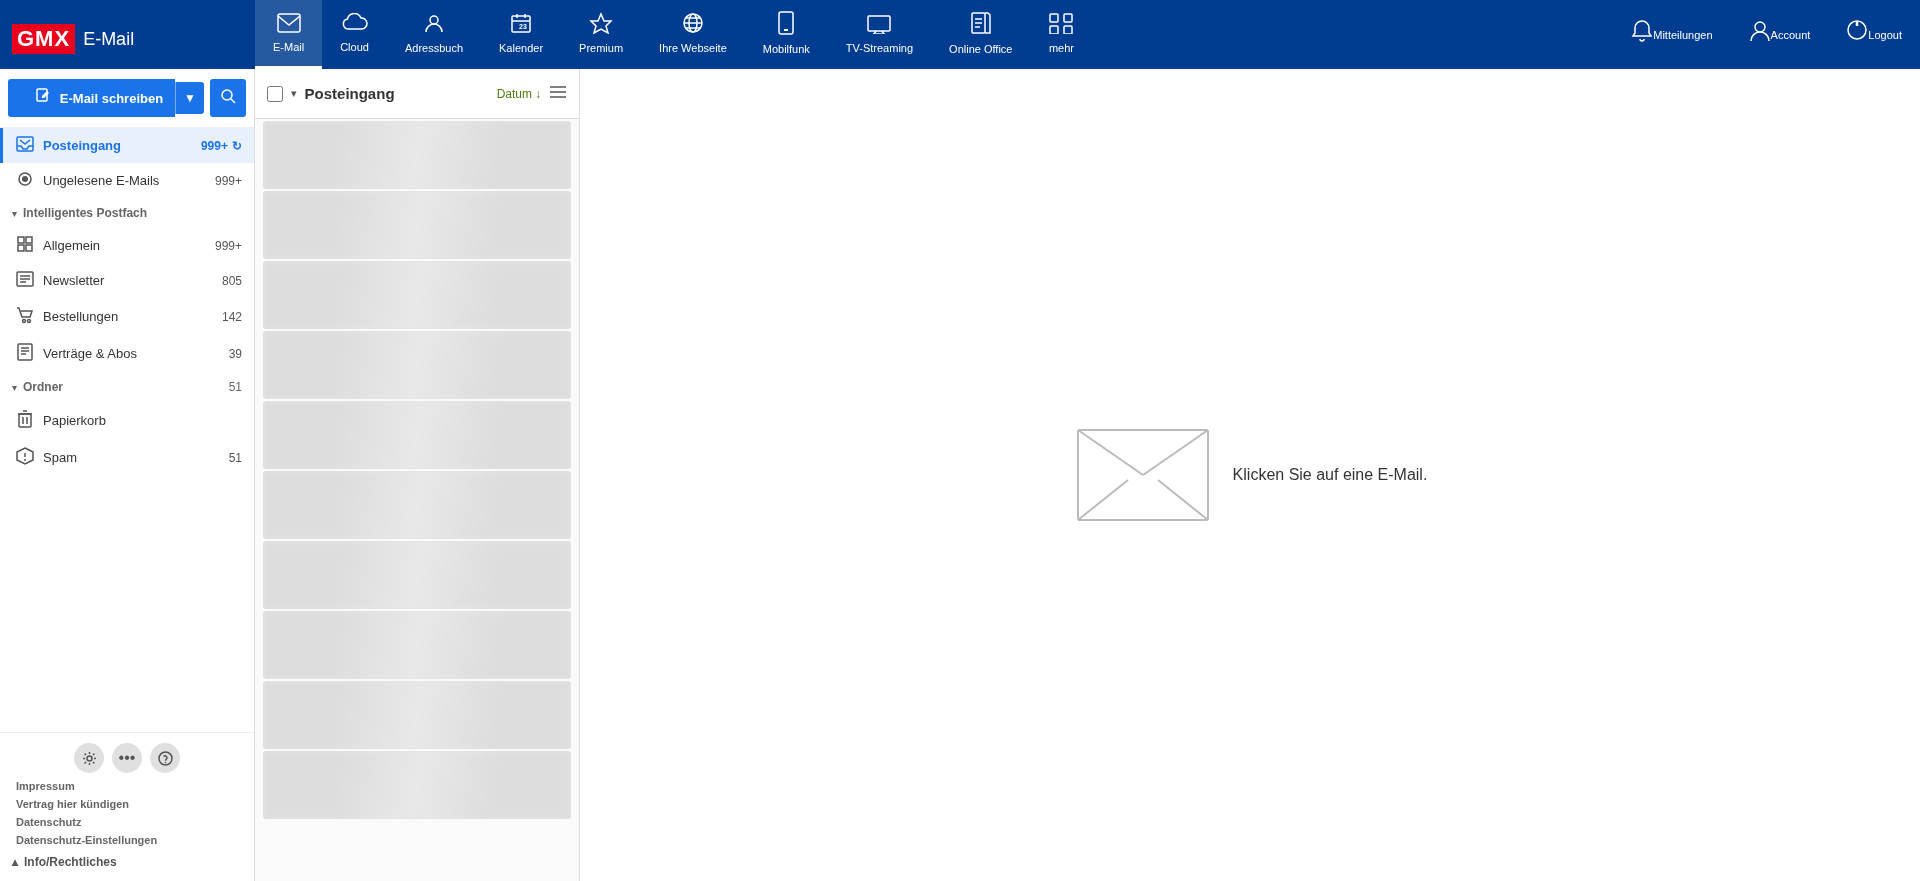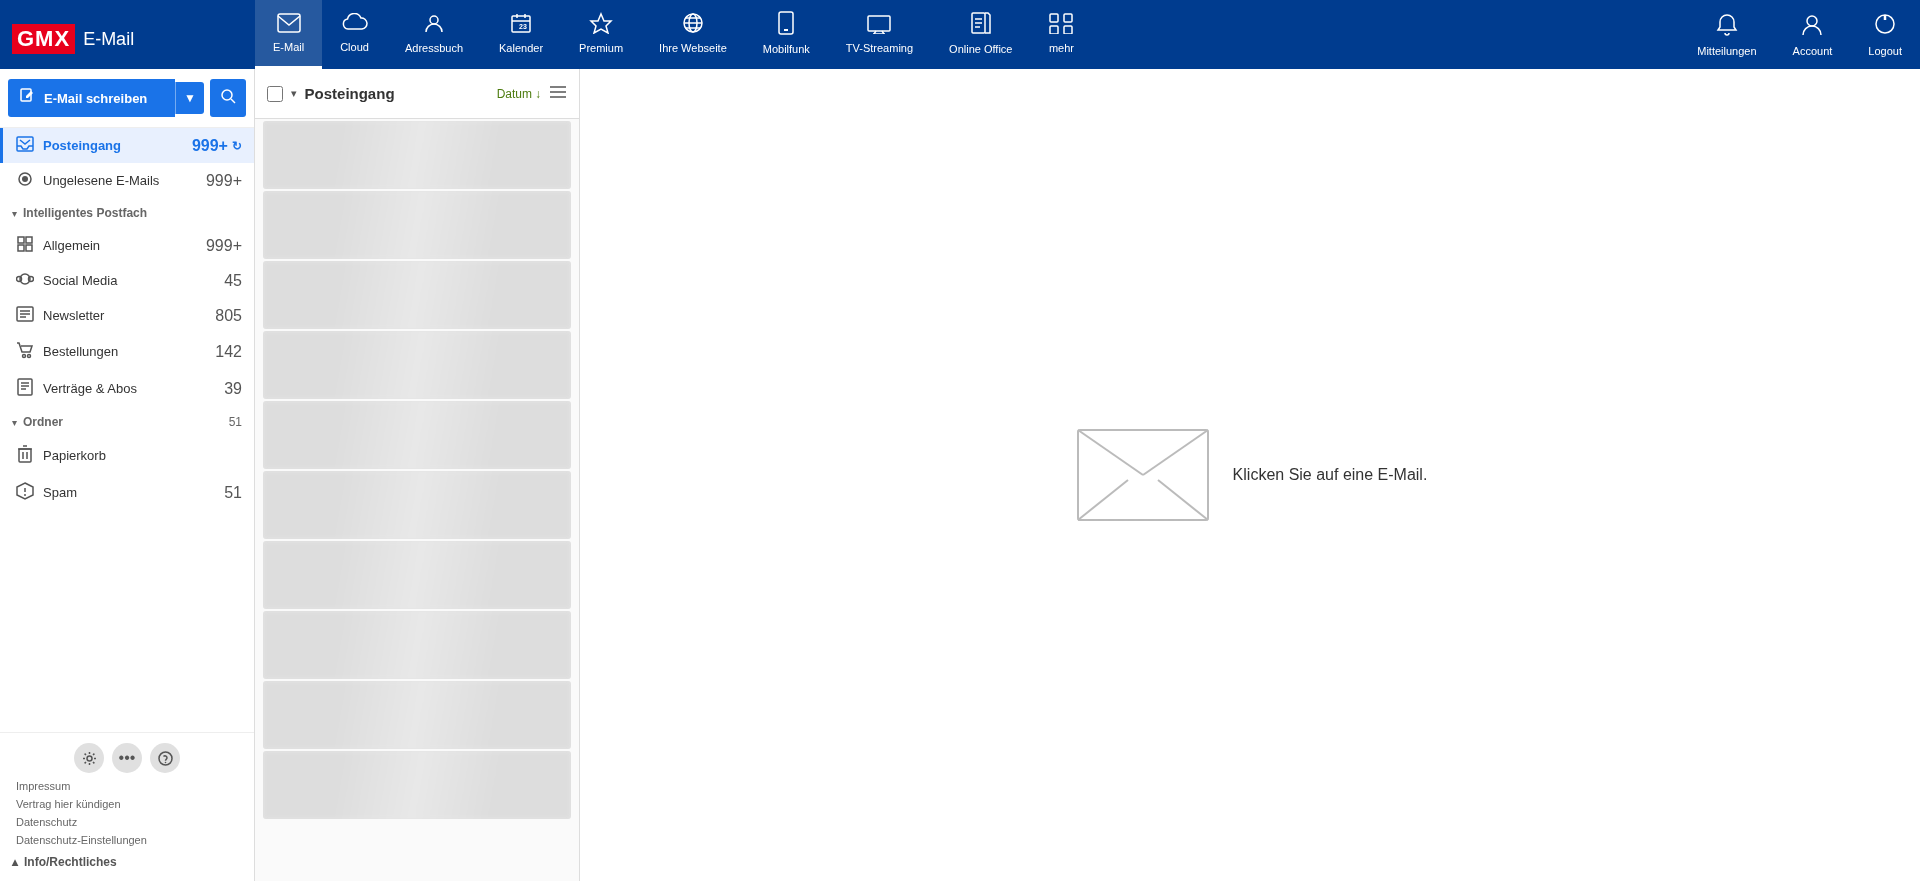--- a/index.html
+++ b/index.html
@@ -66,21 +66,21 @@
       margin-bottom: 3px;
     }
     .nav-right {
       display: flex;
       align-items: center;
       margin-left: auto;
       height: 69px;
     }
     .nav-right-item {
       display: flex;
-      flex-direction: column;
+      flex-direction: row;
       align-items: center;
       justify-content: center;
       color: white;
       height: 69px;
       padding: 0 18px;
       cursor: pointer;
       font-size: 11px;
     }
 
     
@@ -111,20 +111,21 @@
       align-items: center;
       background: #1a73e8;
       color: white;
       border: none;
       border-radius: 3px 0 0 3px;
       padding: 9px 12px;
       font-size: 13px;
       font-weight: bold;
       cursor: pointer;
       flex: 1;
+      justify-content: flex-end;
     }
     .compose-btn-icon {
       margin-right: 8px;
       font-size: 16px;
     }
     .compose-dropdown {
       background: #1a73e8;
       color: white;
       border: none;
       border-left: 1px solid rgba(255,255,255,0.4);
@@ -165,21 +166,21 @@
     }
     .sidebar-icon {
       margin-right: 8px;
       font-size: 15px;
       width: 20px;
       text-align: center;
       flex-shrink: 0;
     }
     .sidebar-label { flex: 1; font-size: 13px; }
     .sidebar-count {
-      font-size: 16px;
+      font-size: 12px;
       color: #555;
       margin-left: 16px;
     }
     .sidebar-item.active .sidebar-count { color: #1a73e8; }
 
     .sidebar-section-header {
       display: flex;
       align-items: center;
       padding: 8px 12px;
       cursor: pointer;
@@ -212,20 +213,21 @@
       font-size: 14px;
       color: #555;
     }
     .sidebar-link {
       display: block;
       padding: 3px 16px;
       color: #666;
       font-size: 11px;
       cursor: pointer;
       text-decoration: none;
+      font-weight: bold;
     }
     .sidebar-info-header {
       display: flex;
       align-items: center;
       padding: 6px 12px;
       cursor: pointer;
       color: #555;
       font-size: 12px;
       font-weight: bold;
     }
@@ -547,31 +549,20 @@
             <rect x="1" y="1" width="6" height="6" stroke="#555" stroke-width="1.5"></rect>
             <rect x="9" y="1" width="6" height="6" stroke="#555" stroke-width="1.5"></rect>
             <rect x="1" y="9" width="6" height="6" stroke="#555" stroke-width="1.5"></rect>
             <rect x="9" y="9" width="6" height="6" stroke="#555" stroke-width="1.5"></rect>
           </svg>
         </span>
         <span class="sidebar-label">Allgemein</span>
         <span class="sidebar-count">999+</span>
       </div>
 
-      <div class="sidebar-item">
-        <span class="sidebar-icon">
-          <svg width="18" height="16" viewBox="0 0 18 16" fill="none">
-            <circle cx="9" cy="8" r="5" stroke="#555" stroke-width="1.5"></circle>
-            <circle cx="3" cy="8" r="2.5" stroke="#555" stroke-width="1.5"></circle>
-            <circle cx="15" cy="8" r="2.5" stroke="#555" stroke-width="1.5"></circle>
-          </svg>
-        </span>
-        <span class="sidebar-label">Social Media</span>
-        <span class="sidebar-count">45</span>
-      </div>
 
       <div class="sidebar-item">
         <span class="sidebar-icon">
           <svg width="18" height="16" viewBox="0 0 18 16" fill="none">
             <rect x="1" y="1" width="16" height="14" rx="1" stroke="#555" stroke-width="1.5"></rect>
             <line x1="4" y1="5" x2="14" y2="5" stroke="#555" stroke-width="1.5"></line>
             <line x1="4" y1="8" x2="14" y2="8" stroke="#555" stroke-width="1.5"></line>
             <line x1="4" y1="11" x2="10" y2="11" stroke="#555" stroke-width="1.5"></line>
           </svg>
         </span>

